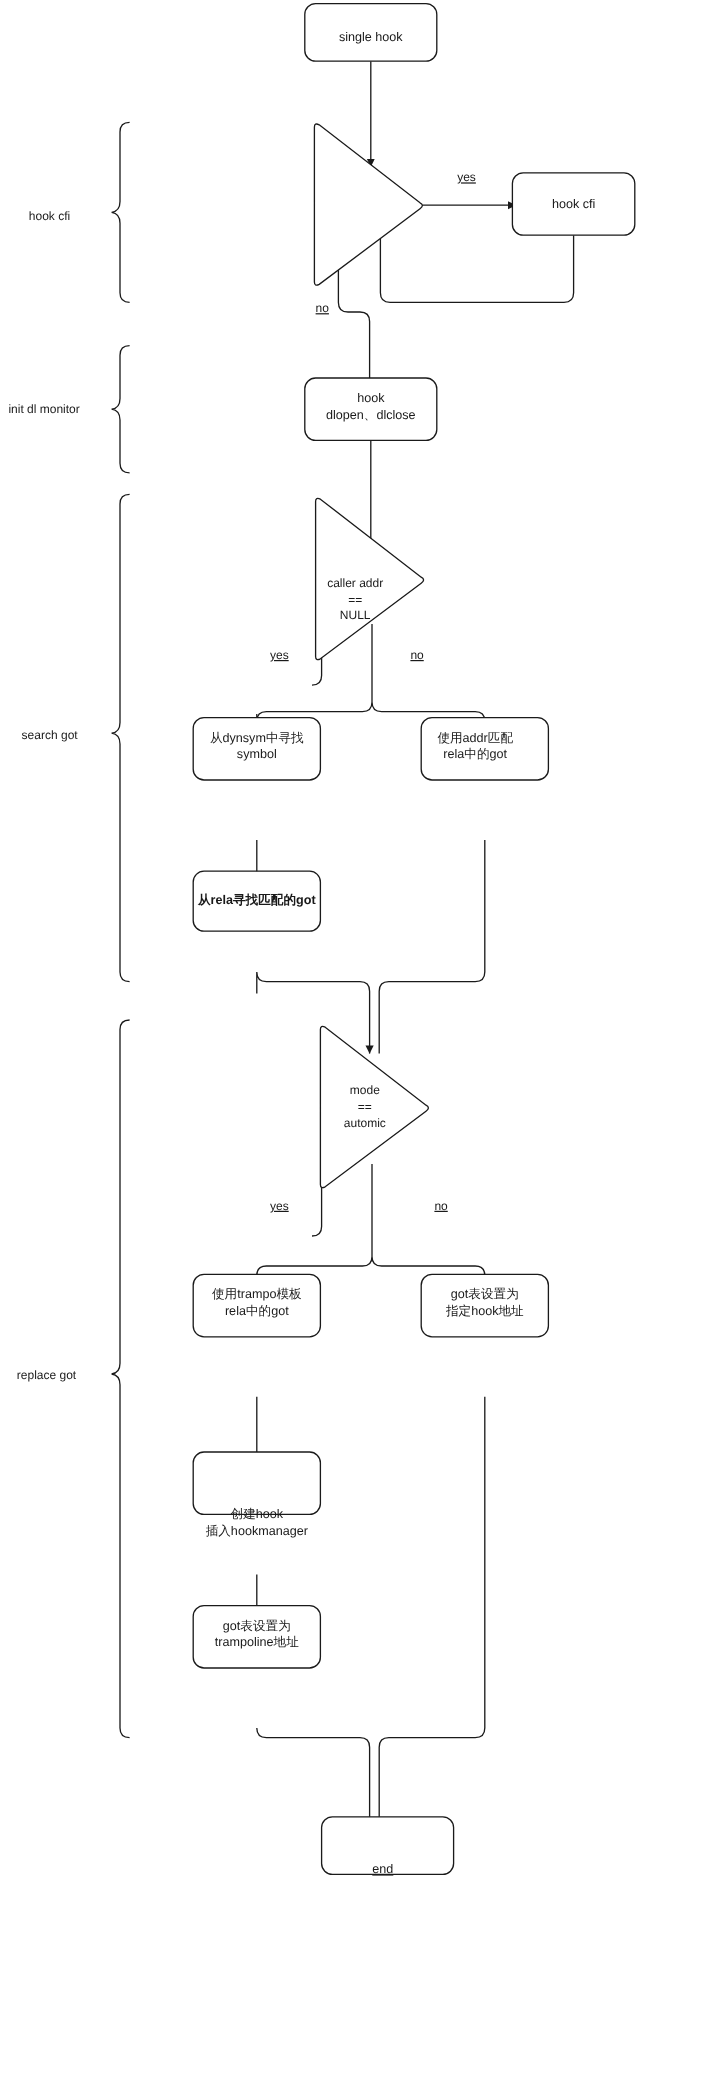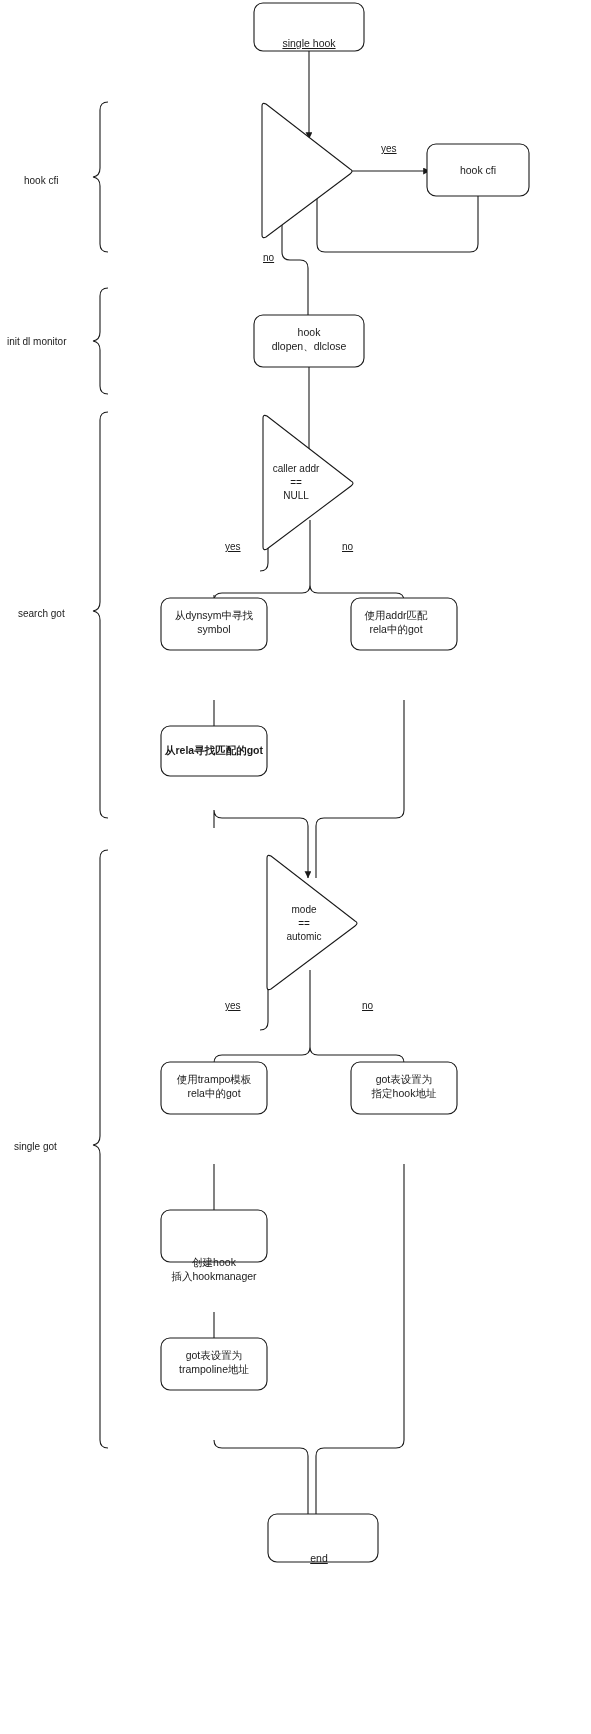--- a/index.html
+++ b/index.html
@@ -149,29 +149,29 @@
     <path class="shape-stroke" d="M267,858 q0,-4 4,-2 L355,921 q4,2 0,5 L271,989 q-4,2 -4,-2 Z"></path>
 
     <rect class="shape-stroke" x="161" y="1062" width="106" height="52" rx="9" ry="9"></rect>
     <rect class="shape-stroke" x="351" y="1062" width="106" height="52" rx="9" ry="9"></rect>
     <rect class="shape-stroke" x="161" y="1210" width="106" height="52" rx="9" ry="9"></rect>
     <rect class="shape-stroke" x="161" y="1338" width="106" height="52" rx="9" ry="9"></rect>
 
     <rect class="shape-stroke" x="268" y="1514" width="110" height="48" rx="9" ry="9"></rect>
   </svg>
 
-  <div class="node-label nl-box" style="left:254px; top:36px; width:110px;text-decoration:underline;">single hook</div>
+  <div class="node-label nl-box" style="left:254px; top:24px; width:110px;">single hook</div>
 
 
   <div class="node-label nl-box" style="left:427px; top:163px; width:102px;">hook cfi</div>
 
   <div class="node-label nl-box" style="left:254px; top:325px; width:110px;">hook
 dlopen、dlclose</div>
 
-  <div class="node-label nl-dec" style="left:240px; top:462px; width:112px;">caller addr
+  <div class="node-label nl-dec" style="left:240px; top:480px; width:112px;">caller addr
 ==
 NULL</div>
 
   <div class="node-label nl-box" style="left:161px; top:608px; width:106px;">从dynsym中寻找
 symbol</div>
 
   <div class="node-label nl-box" style="left:343px; top:608px; width:106px;">使用addr匹配
 rela中的got</div>
 
   <div class="node-label nl-box" style="left:157px; top:743px; width:114px;font-weight:bold;">从rela寻找匹配的got</div>
@@ -197,15 +197,15 @@
   <div class="edge-label" style="left:381px; top:143px;">yes</div>
   <div class="edge-label" style="left:263px; top:252px;">no</div>
   <div class="edge-label" style="left:225px; top:541px;">yes</div>
   <div class="edge-label" style="left:342px; top:541px;">no</div>
   <div class="edge-label" style="left:225px; top:1000px;">yes</div>
   <div class="edge-label" style="left:362px; top:1000px;">no</div>
 
   <div class="group-label" style="left:24px; top:175px;">hook cfi</div>
   <div class="group-label" style="left:7px; top:336px;">init dl monitor</div>
   <div class="group-label" style="left:18px; top:608px;">search got</div>
-  <div class="group-label" style="left:14px; top:1141px;">single got</div>
+  <div class="group-label" style="left:14px; top:1141px;">replace got</div>
 
 </div>
 
 </body></html>

